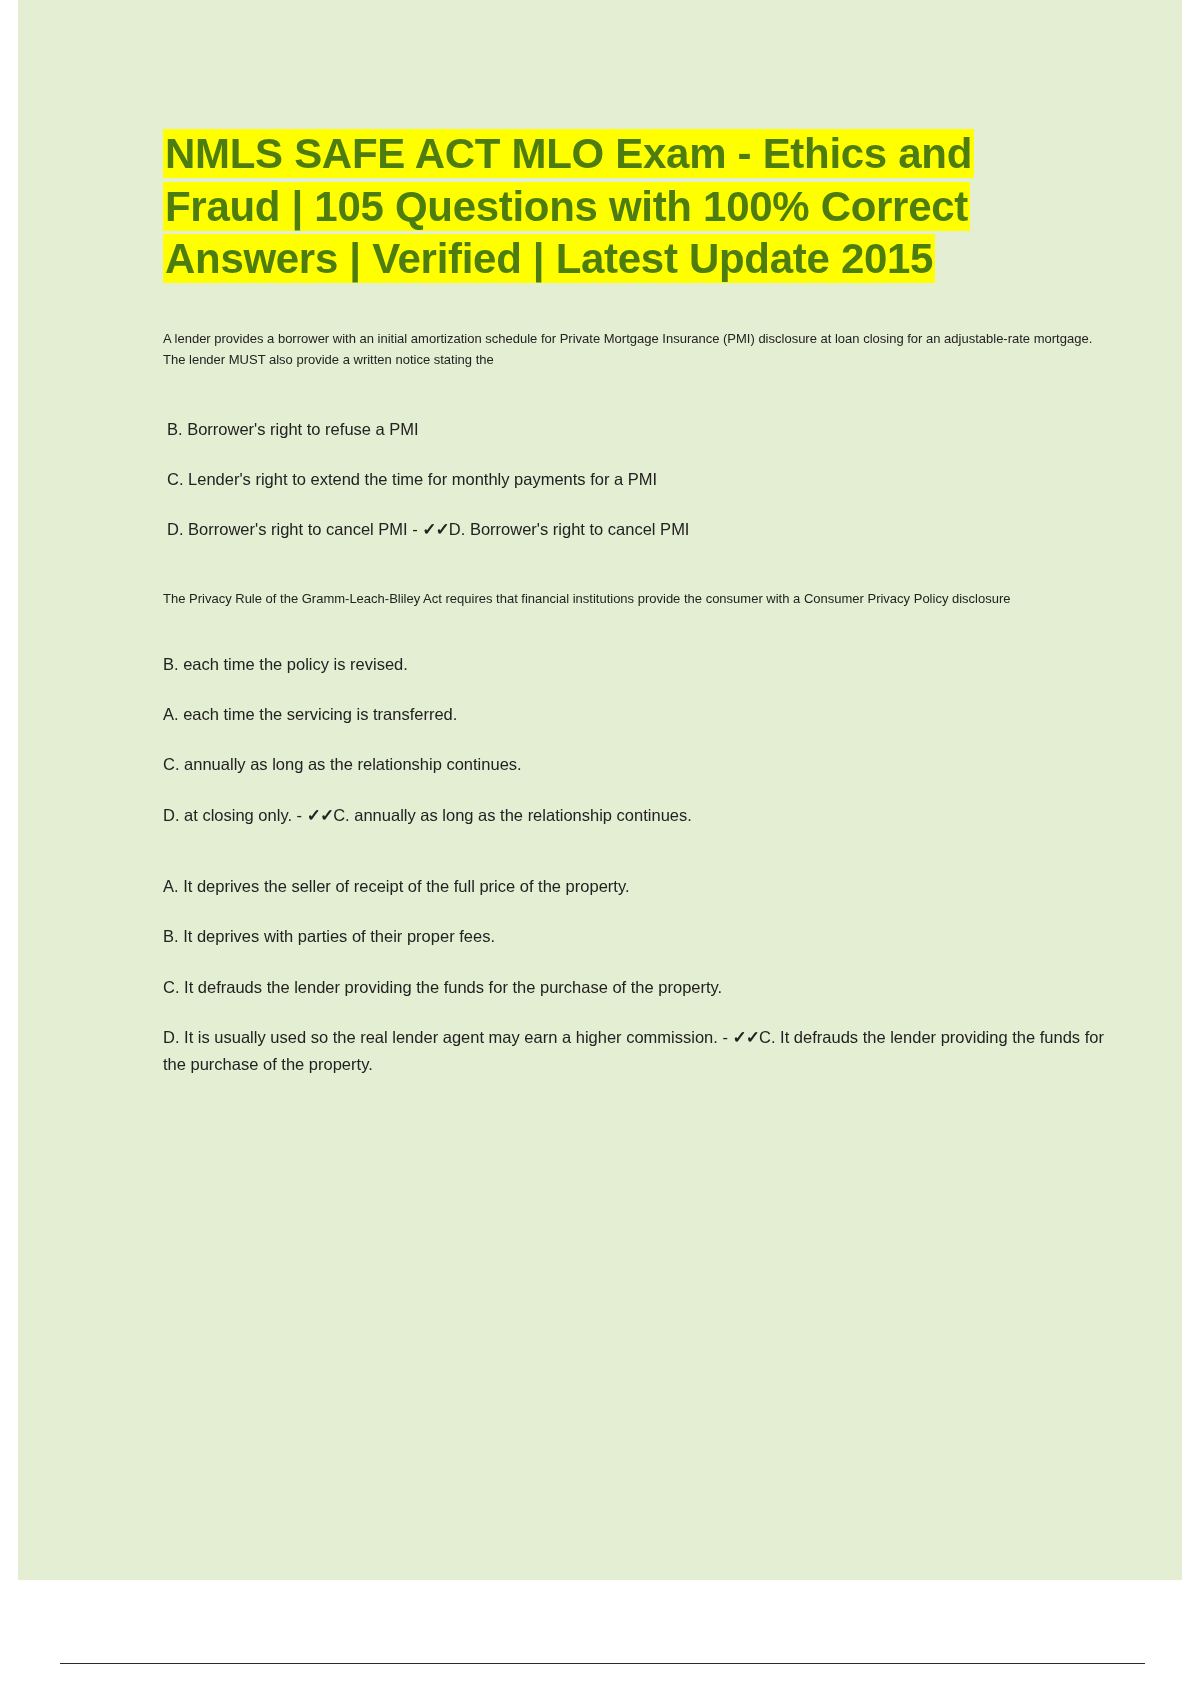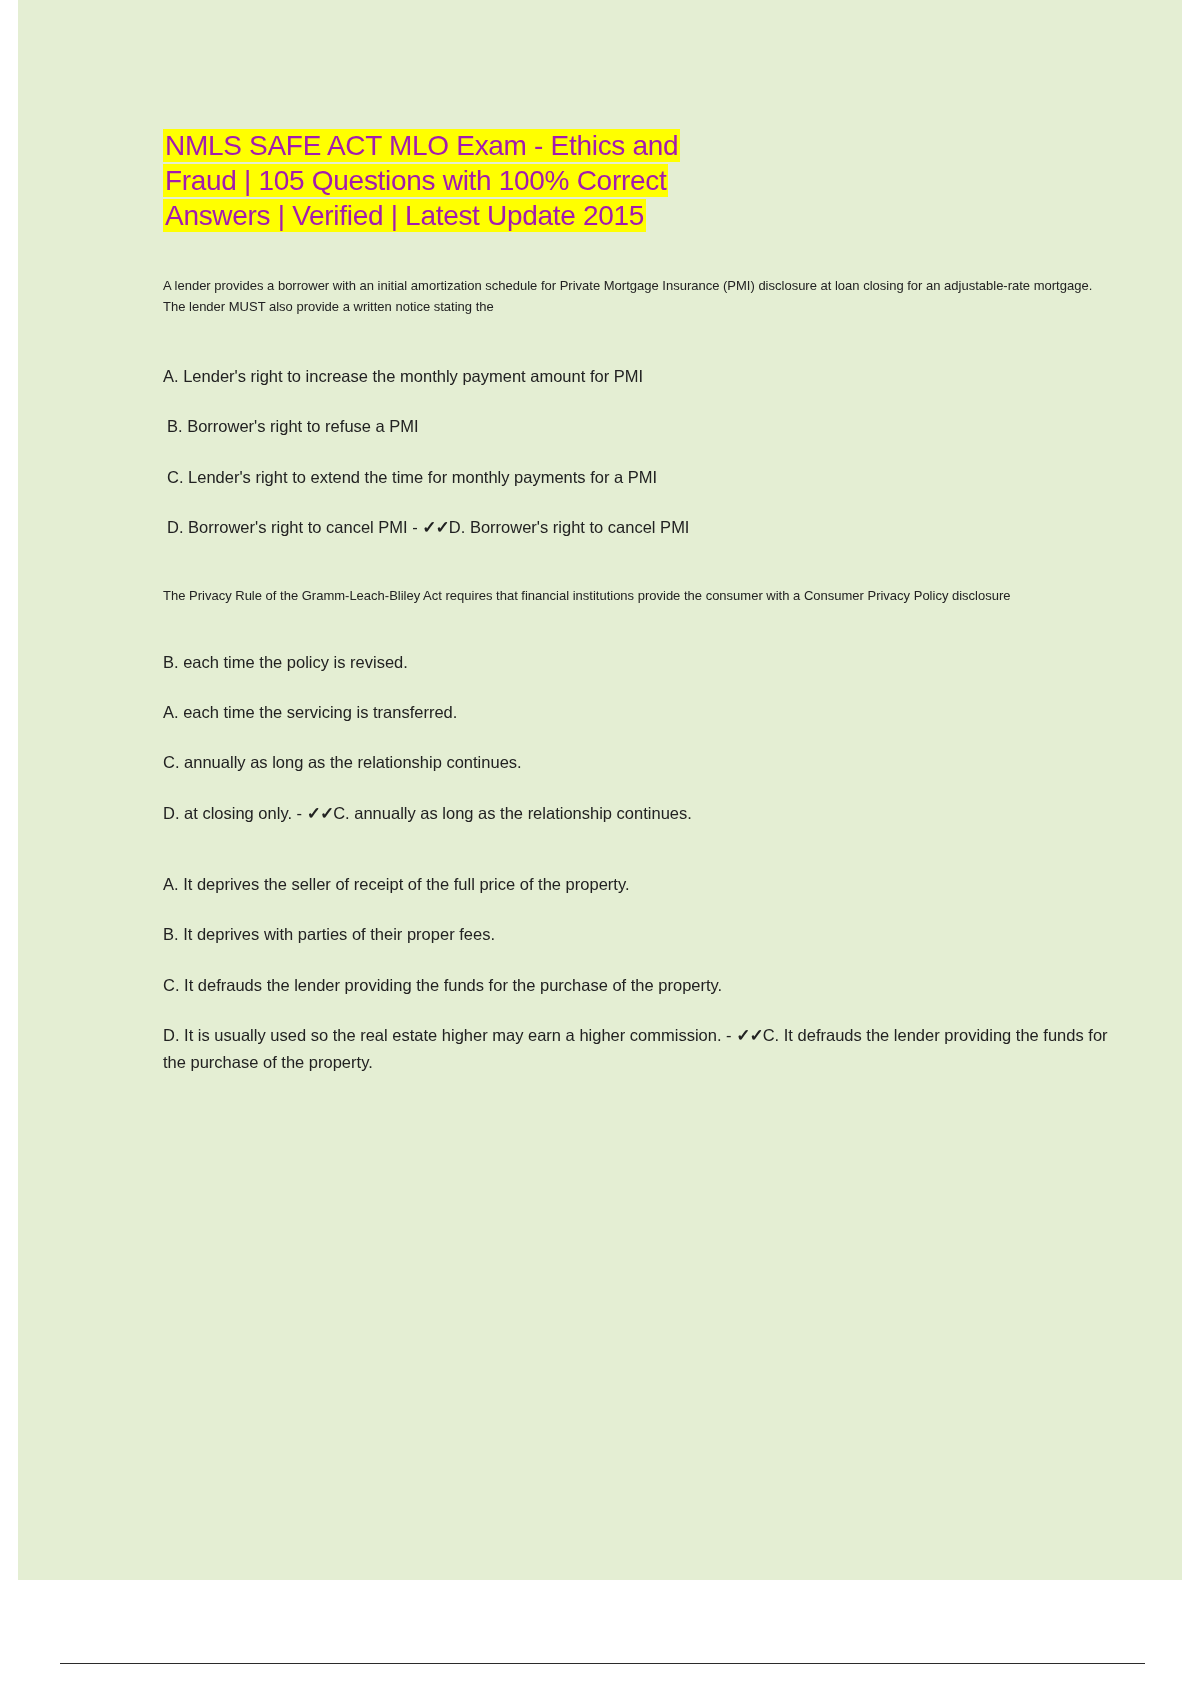--- a/index.html
+++ b/index.html
@@ -44,24 +44,24 @@
     top: 128px;
     width: 945px;
   }
   .title-block {
     width: 945px;
     margin-bottom: 42px;
   }
   .title-line {
     display: inline;
     background: #ffff00;
-    color: #a21caf;
+    color: #4d7c0f;
     font-family: "Liberation Sans", sans-serif;
-    font-weight: normal;
-    font-size: 28px;
+    font-weight: bold;
+    font-size: 42px;
     line-height: 1.25;
     letter-spacing: -0.3px;
     -webkit-box-decoration-break: clone;
     box-decoration-break: clone;
     padding: 1px 2px;
   }
   .title-wrap {
     line-height: 1.26;
   }
   .para {
@@ -106,38 +106,37 @@
     <div class="title-block">
       <div class="title-wrap">
         <span class="title-line">NMLS SAFE ACT MLO Exam - Ethics and</span><br>
         <span class="title-line">Fraud | 105 Questions with 100% Correct</span><br>
         <span class="title-line">Answers | Verified | Latest Update 2015</span>
       </div>
     </div>
 
     <div class="block">
       <p class="para q-stem">A lender provides a borrower with an initial amortization schedule for Private Mortgage Insurance (PMI) disclosure at loan closing for an adjustable-rate mortgage. The lender MUST also provide a written notice stating the</p>
-      <p class="opt">A. Lender's right to increase the monthly payment amount for PMI</p>
       <p class="opt indent">B. Borrower's right to refuse a PMI</p>
       <p class="opt indent">C. Lender's right to extend the time for monthly payments for a PMI</p>
       <p class="opt indent"><span>D. Borrower's right to cancel PMI - </span><span class="check">✓✓</span><span>D. Borrower's right to cancel PMI</span></p>
     </div>
 
     <div class="block">
       <p class="para stem-gap">The Privacy Rule of the Gramm-Leach-Bliley Act requires that financial institutions provide the consumer with a Consumer Privacy Policy disclosure</p>
       <p class="opt">B. each time the policy is revised.</p>
       <p class="opt">A. each time the servicing is transferred.</p>
       <p class="opt">C. annually as long as the relationship continues.</p>
       <p class="opt"><span>D. at closing only. - </span><span class="check">✓✓</span><span>C. annually as long as the relationship continues.</span></p>
     </div>
 
     <div class="block">
       <p class="opt">A. It deprives the seller of receipt of the full price of the property.</p>
       <p class="opt">B. It deprives with parties of their proper fees.</p>
       <p class="opt">C. It defrauds the lender providing the funds for the purchase of the property.</p>
-      <p class="opt"><span>D. It is usually used so the real estate higher may earn a higher commission. - </span><span class="check">✓✓</span><span>C. It defrauds the lender providing the funds for the purchase of the property.</span></p>
+      <p class="opt"><span>D. It is usually used so the real lender agent may earn a higher commission. - </span><span class="check">✓✓</span><span>C. It defrauds the lender providing the funds for the purchase of the property.</span></p>
     </div>
 
   </div>
 </div>
 
 <div class="page-bottom-strip"></div>
 <div class="bottom-rule"></div>
 
 </body></html>

